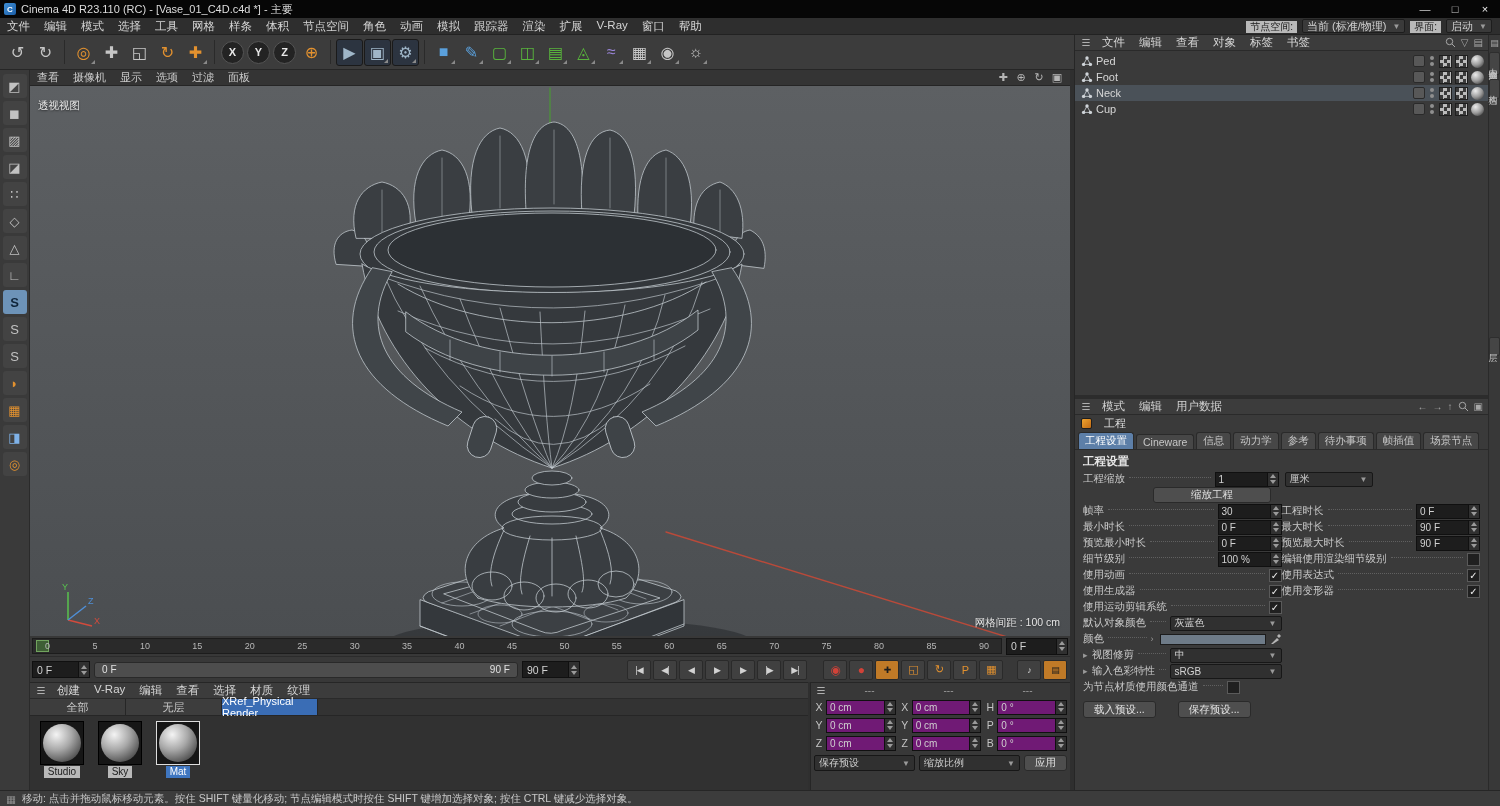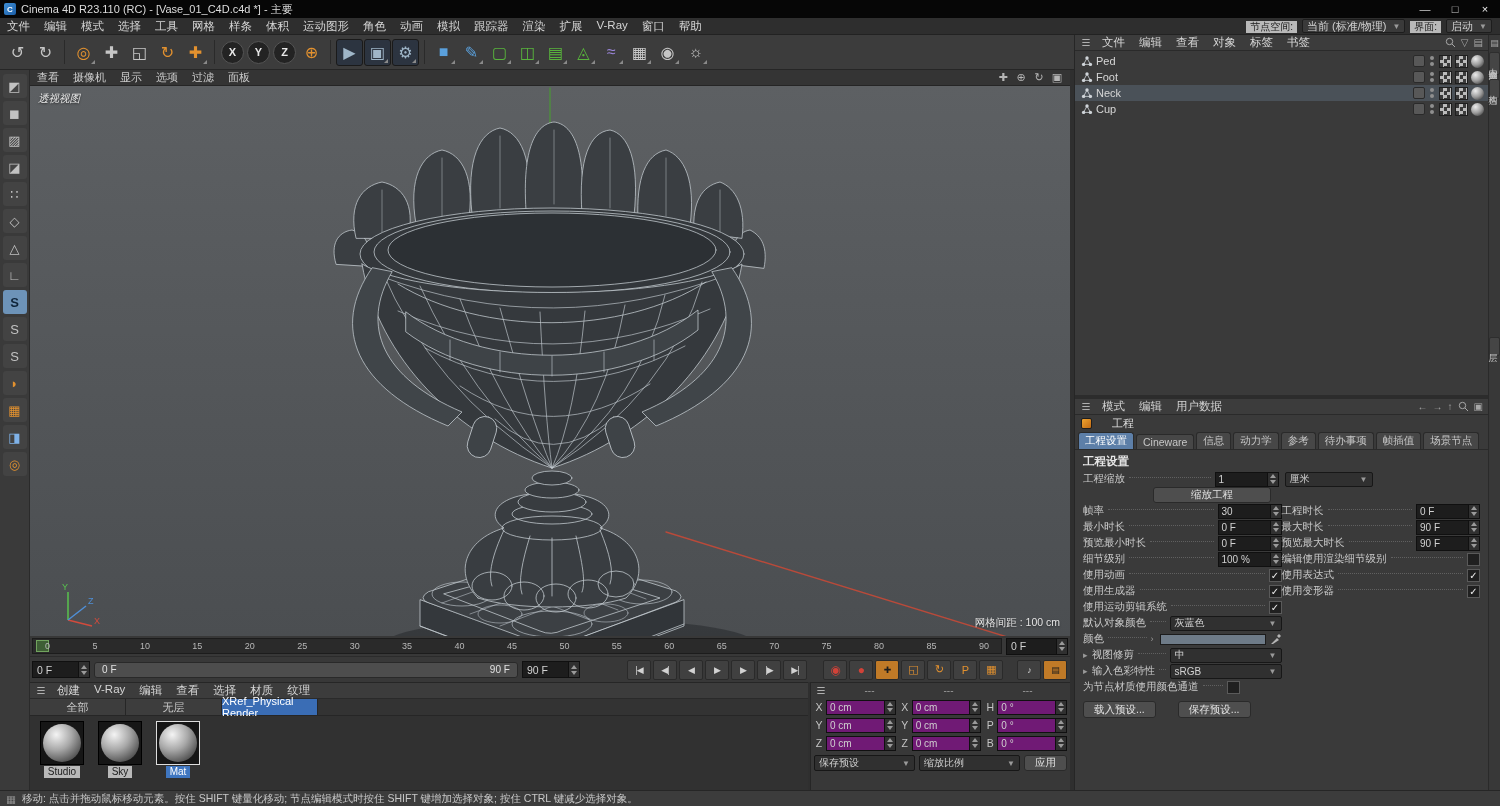--- a/index.html
+++ b/index.html
@@ -36,21 +36,21 @@
   .pic { width:24px; height:24px; display:flex; align-items:center; justify-content:center; font-size:13px; border-radius:3px; background:#434343; }
   .pg{color:#c2c2c2} .po{color:#e2912f} .pb{color:#7fb2e8}
   .pbbg{background:#6d93b8; color:#10253a; font-weight:bold;}
 
   
   #vp-menu { left:30px; top:70px; width:1040px; height:16px; background:#343434; border-bottom:1px solid #252525; display:flex; align-items:center; }
   .vmi { padding:0 7px; color:#cccccc; font-size:11px; }
   #vp-menu .right { margin-left:auto; display:flex; gap:4px; padding-right:6px; color:#b5b5b5; font-size:11px; }
   #vp-menu .right span { width:14px; text-align:center; }
   #viewport { left:30px; top:86px; width:1040px; height:550px; background:linear-gradient(#5d6063,#4b4e51); overflow:hidden; }
-  #vp-label { position:absolute; left:8px; top:6px; color:#e8e8e8; font-size:10.5px; text-shadow:0 1px 2px rgba(0,0,0,.6);font-style:italic; }
+  #vp-label { position:absolute; left:8px; top:13px; color:#e8e8e8; font-size:10.5px; text-shadow:0 1px 2px rgba(0,0,0,.6); }
   #grid-label { position:absolute; right:10px; bottom:6px; color:#e4e4e4; font-size:10.5px; text-shadow:0 1px 2px rgba(0,0,0,.5); }
   #vase-svg { position:absolute; inset:0; }
   #gizmo { position:absolute; left:22px; bottom:8px; }
   .gx{fill:#d24b3c} .gy{fill:#58c24e} .gz{fill:#4f8fd6}
 
   
   #ruler-row { left:30px; top:636px; width:1040px; height:20px; background:#383838; display:flex; align-items:center; gap:4px; padding:1px 2px; }
   #ruler { flex:1; height:16px; background:#2a2a2a; border:1px solid #1c1c1c; position:relative; display:flex; align-items:center; justify-content:space-between; padding:0 12px; }
   .rnum { font-size:9px; color:#b8b8b8; position:relative; }
   #playhead { position:absolute; left:3px; top:1px; bottom:1px; width:13px; background:#3e5e35; border:1px solid #71a35e; }
@@ -107,21 +107,21 @@
   .obox { width:12px; height:12px; background:#585858; border:1px solid #2a2a2a; border-radius:2px; }
   .odots { display:flex; flex-direction:column; gap:2px; width:8px; align-items:center; }
   .odots i { width:4px; height:4px; border-radius:50%; background:#8f8f8f; }
   .checker { width:13px; height:13px; border:1px solid #1e1e1e; background-image:conic-gradient(#bbb 25%, #3a3a3a 0 50%, #bbb 0 75%, #3a3a3a 0); background-size:7px 7px; }
   .sphereTag { width:13px; height:13px; border-radius:50%; background:radial-gradient(circle at 35% 30%, #ececec, #9a9a9a 50%, #3f3f3f 88%); }
   #splitter { height:4px; background:#2c2c2c; }
   .hico { margin-left:auto; display:flex; align-items:center; gap:5px; padding-right:5px; color:#a8a8a8; font-size:10px; }
 
   
   #am { flex:1; display:flex; flex-direction:column; overflow:hidden; }
-  #am-obj { height:17px; display:flex; align-items:center; gap:20px; padding-left:6px; color:#dedede; }
+  #am-obj { height:17px; display:flex; align-items:center; gap:12px; padding-left:6px; color:#dedede; }
   .proj-ico { width:11px; height:11px; background:linear-gradient(135deg,#f0a42f,#c06a14); border:1px solid #1e1e1e; border-radius:2px; }
   #am-tabs { display:flex; align-items:flex-end; padding:1px 3px 0 3px; gap:2px; border-bottom:1px solid #2a2a2a; height:18px; }
   .atab { font-size:10.5px; color:#c6c6c6; background:#474747; border:1px solid #2a2a2a; border-bottom:none; border-radius:3px 3px 0 0; padding:1px 6px; white-space:nowrap; }
   .atab.active { background:#5d7fa8; color:#fff; }
   #am-title { font-size:11.5px; font-weight:bold; color:#e6e6e6; padding:4px 0 2px 8px; }
   .arow { display:flex; align-items:center; min-height:16px; padding:0 8px; }
   .acol { flex:1; display:flex; align-items:center; min-width:0; }
   .alabel { font-size:10.5px; color:#c9c9c9; white-space:nowrap; }
   .dots { flex:1; border-bottom:1px dotted #606060; margin:0 4px 3px 4px; min-width:4px; }
   .afield { width:64px; height:15px; background:#1d1d1d; border:1px solid #101010; display:flex; align-items:center; flex:none; }
@@ -161,21 +161,21 @@
 <div id="menubar" class="abs">
   <div style="display:flex">
       <span class="mi">文件</span>
       <span class="mi">编辑</span>
       <span class="mi">模式</span>
       <span class="mi">选择</span>
       <span class="mi">工具</span>
       <span class="mi">网格</span>
       <span class="mi">样条</span>
       <span class="mi">体积</span>
-      <span class="mi">运动图形</span>
+      <span class="mi">节点空间</span>
       <span class="mi">角色</span>
       <span class="mi">动画</span>
       <span class="mi">模拟</span>
       <span class="mi">跟踪器</span>
       <span class="mi">渲染</span>
       <span class="mi">扩展</span>
       <span class="mi">V-Ray</span>
       <span class="mi">窗口</span>
       <span class="mi">帮助</span>
     </div>

